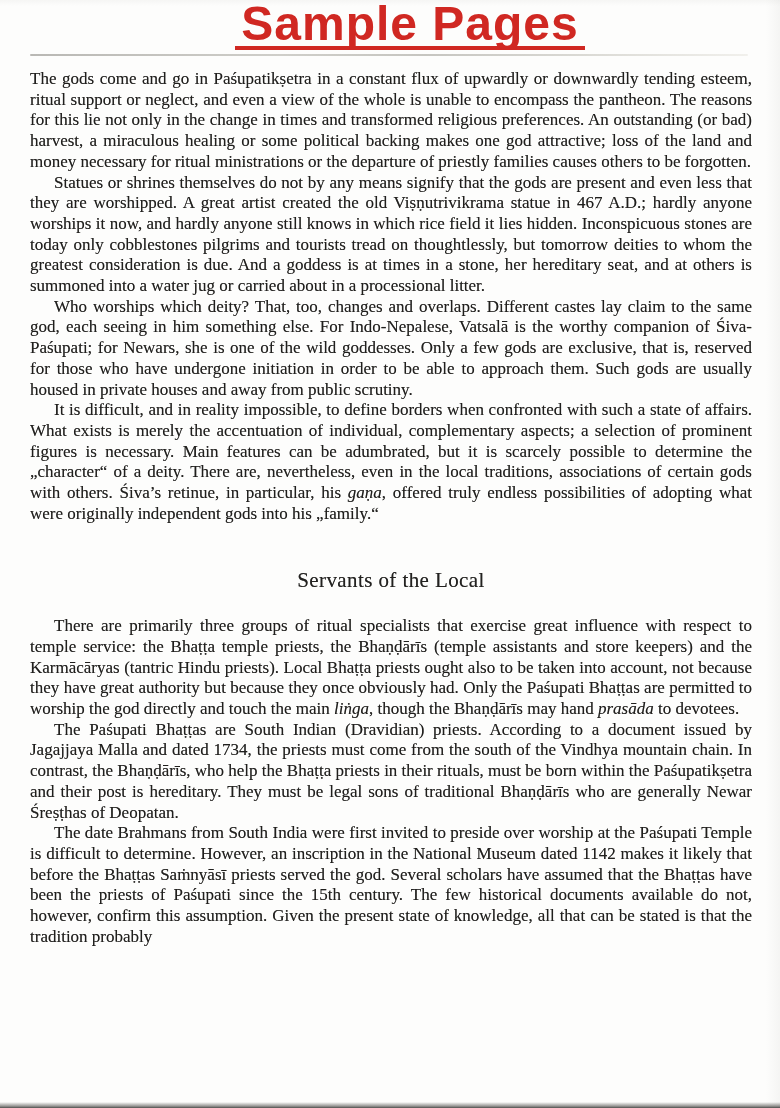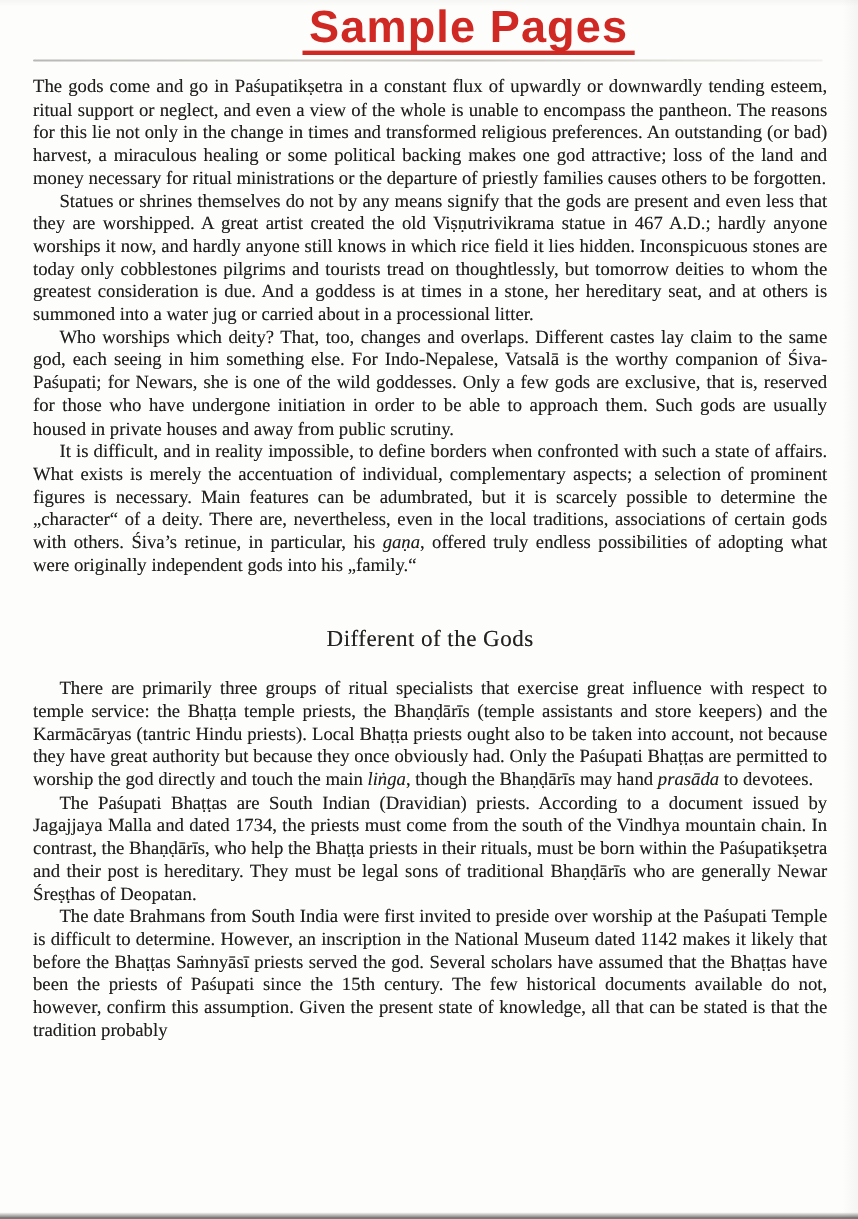--- a/index.html
+++ b/index.html
@@ -19,24 +19,24 @@
       linear-gradient(270deg, rgba(170,170,165,0.10) 0px, rgba(255,255,255,0) 14px),
       #fdfdfc;
   }
   .banner {
     padding-top: 3px;
     text-align: center;
   }
   .banner-title {
     display: inline-block;
     position: relative;
-    left: 36px;
+    left: 20px;
     font-family: "Liberation Sans", sans-serif;
     font-weight: 700;
-    font-size: 41px;
+    font-size: 48px;
     line-height: 42px;
     letter-spacing: 1px;
     color: #d02822;
     border-bottom: 4px solid #d02822;
     padding: 0 6px 1px 6px;
   }
   .running-header {
     margin: 13px 30px 0 30px;
     font-size: 16.5px;
     line-height: 18px;
@@ -92,21 +92,21 @@
   </div>
 
 
   <div class="header-rule"></div>
 
   <div class="page-body">
       <p class="para"><span>The gods come and go in Paśupatikṣetra in a constant flux of upwardly or downwardly tending esteem, ritual support or neglect, and even a view of the whole is unable to encompass the pantheon. The reasons for this lie not only in the change in times and transformed religious preferences. An outstanding (or bad) harvest, a miraculous healing or some political backing makes one god attractive; loss of the land and money necessary for ritual ministrations or the departure of priestly families causes others to be forgotten.</span></p>
       <p class="para indent"><span>Statues or shrines themselves do not by any means signify that the gods are present and even less that they are worshipped. A great artist created the old Viṣṇutrivikrama statue in 467 A.D.; hardly anyone worships it now, and hardly anyone still knows in which rice field it lies hidden. Inconspicuous stones are today only cobblestones pilgrims and tourists tread on thoughtlessly, but tomorrow deities to whom the greatest consideration is due. And a goddess is at times in a stone, her hereditary seat, and at others is summoned into a water jug or carried about in a processional litter.</span></p>
       <p class="para indent"><span>Who worships which deity? That, too, changes and overlaps. Different castes lay claim to the same god, each seeing in him something else. For Indo-Nepalese, Vatsalā is the worthy companion of Śiva-Paśupati; for Newars, she is one of the wild goddesses. Only a few gods are exclusive, that is, reserved for those who have undergone initiation in order to be able to approach them. Such gods are usually housed in private houses and away from public scrutiny.</span></p>
       <p class="para indent"><span>It is difficult, and in reality impossible, to define borders when confronted with such a state of affairs. What exists is merely the accentuation of individual, complementary aspects; a selection of prominent figures is necessary. Main features can be adumbrated, but it is scarcely possible to determine the „character“ of a deity. There are, nevertheless, even in the local traditions, associations of certain gods with others. Śiva’s retinue, in particular, his </span><em>gaṇa</em><span>, offered truly endless possibilities of adopting what were originally independent gods into his „family.“</span></p>
-      <h2 class="section-heading"><span>Different of the Gods</span></h2>
+      <h2 class="section-heading"><span>Servants of the Local</span></h2>
       <p class="para indent"><span>There are primarily three groups of ritual specialists that exercise great influence with respect to temple service: the Bhaṭṭa temple priests, the Bhaṇḍārīs (temple assistants and store keepers) and the Karmācāryas (tantric Hindu priests). Local Bhaṭṭa priests ought also to be taken into account, not because they have great authority but because they once obviously had. Only the Paśupati Bhaṭṭas are permitted to worship the god directly and touch the main </span><em>liṅga</em><span>, though the Bhaṇḍārīs may hand </span><em>prasāda</em><span> to devotees.</span></p>
       <p class="para indent"><span>The Paśupati Bhaṭṭas are South Indian (Dravidian) priests. According to a document issued by Jagajjaya Malla and dated 1734, the priests must come from the south of the Vindhya mountain chain. In contrast, the Bhaṇḍārīs, who help the Bhaṭṭa priests in their rituals, must be born within the Paśupatikṣetra and their post is hereditary. They must be legal sons of traditional Bhaṇḍārīs who are generally Newar Śreṣṭhas of Deopatan.</span></p>
       <p class="para indent"><span>The date Brahmans from South India were first invited to preside over worship at the Paśupati Temple is difficult to determine. However, an inscription in the National Museum dated 1142 makes it likely that before the Bhaṭṭas Saṁnyāsī priests served the god. Several scholars have assumed that the Bhaṭṭas have been the priests of Paśupati since the 15th century. The few historical documents available do not, however, confirm this assumption. Given the present state of knowledge, all that can be stated is that the tradition probably</span></p>
     </div>
 
   <div class="bottom-scan-edge"></div>
 
 </div>
 
 </body></html>

